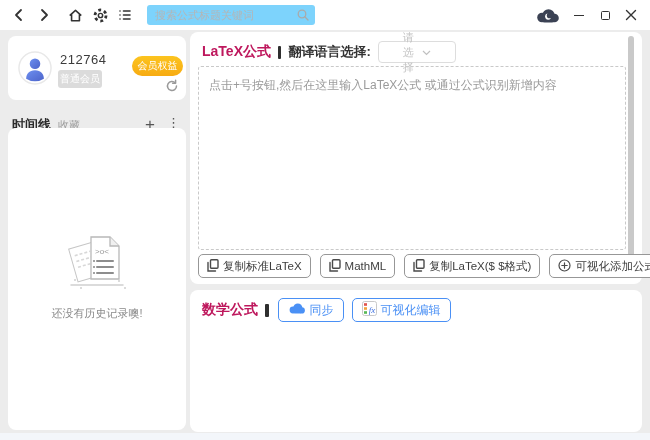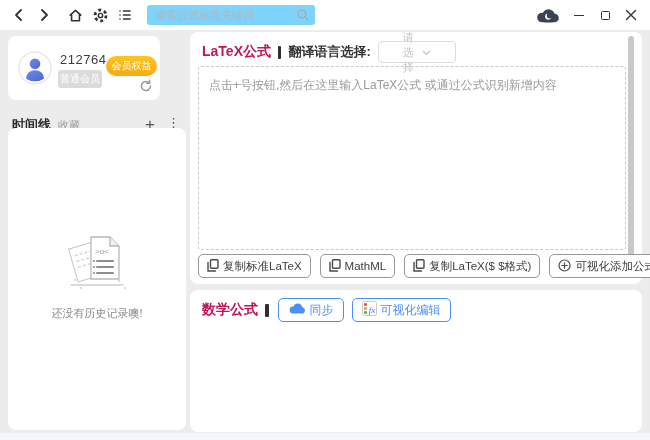--- a/index.html
+++ b/index.html
@@ -19,21 +19,21 @@
     background:transparent; font-size:11px; color:#555; padding:0 24px 0 8px;
     font-family:inherit; }
   .searchbox input::placeholder { color:#b5b5b5; }
   .searchbox .mag { position:absolute; right:5px; top:3px; }
   .tb-right { margin-left:auto; display:flex; align-items:center; gap:12px; padding-right:4px; }
   .winctl { width:14px; height:14px; display:flex; align-items:center;
     justify-content:center; cursor:pointer; }
   .min-glyph { width:10px; height:0; border-top:1.6px solid #333; display:block; }
   .max-glyph { width:9px; height:9px; border:1.3px solid #333; border-radius:1.5px; display:block; }
   
-  .user-card { position:absolute; left:8px; top:36px; width:152px; height:64px;
+  .user-card { position:absolute; left:8px; top:36px; width:178px; height:64px;
     background:#fff; border-radius:8px; }
   .avatar { position:absolute; left:10px; top:15px; width:34px; height:34px; cursor:pointer; }
   .user-id { position:absolute; left:52px; top:16px; font-size:13px; color:#3c3c3c; letter-spacing:.5px; }
   .level-badge { position:absolute; left:50px; top:34px; background:#dbdbdb; color:#fff;
     font-size:10px; padding:2px 2px; border-radius:3px; }
   .benefits-btn { position:absolute; right:3px; top:20px; width:51px; height:20px;
     background:linear-gradient(180deg,#fcc41f,#f7ab12); color:#fff; font-size:10px;
     border-radius:10px; display:flex; align-items:center; justify-content:center; cursor:pointer; }
   .refresh { position:absolute; right:7px; top:43px; cursor:pointer; }
   .tabs-row { position:absolute; left:8px; top:116px; width:178px; height:26px;

